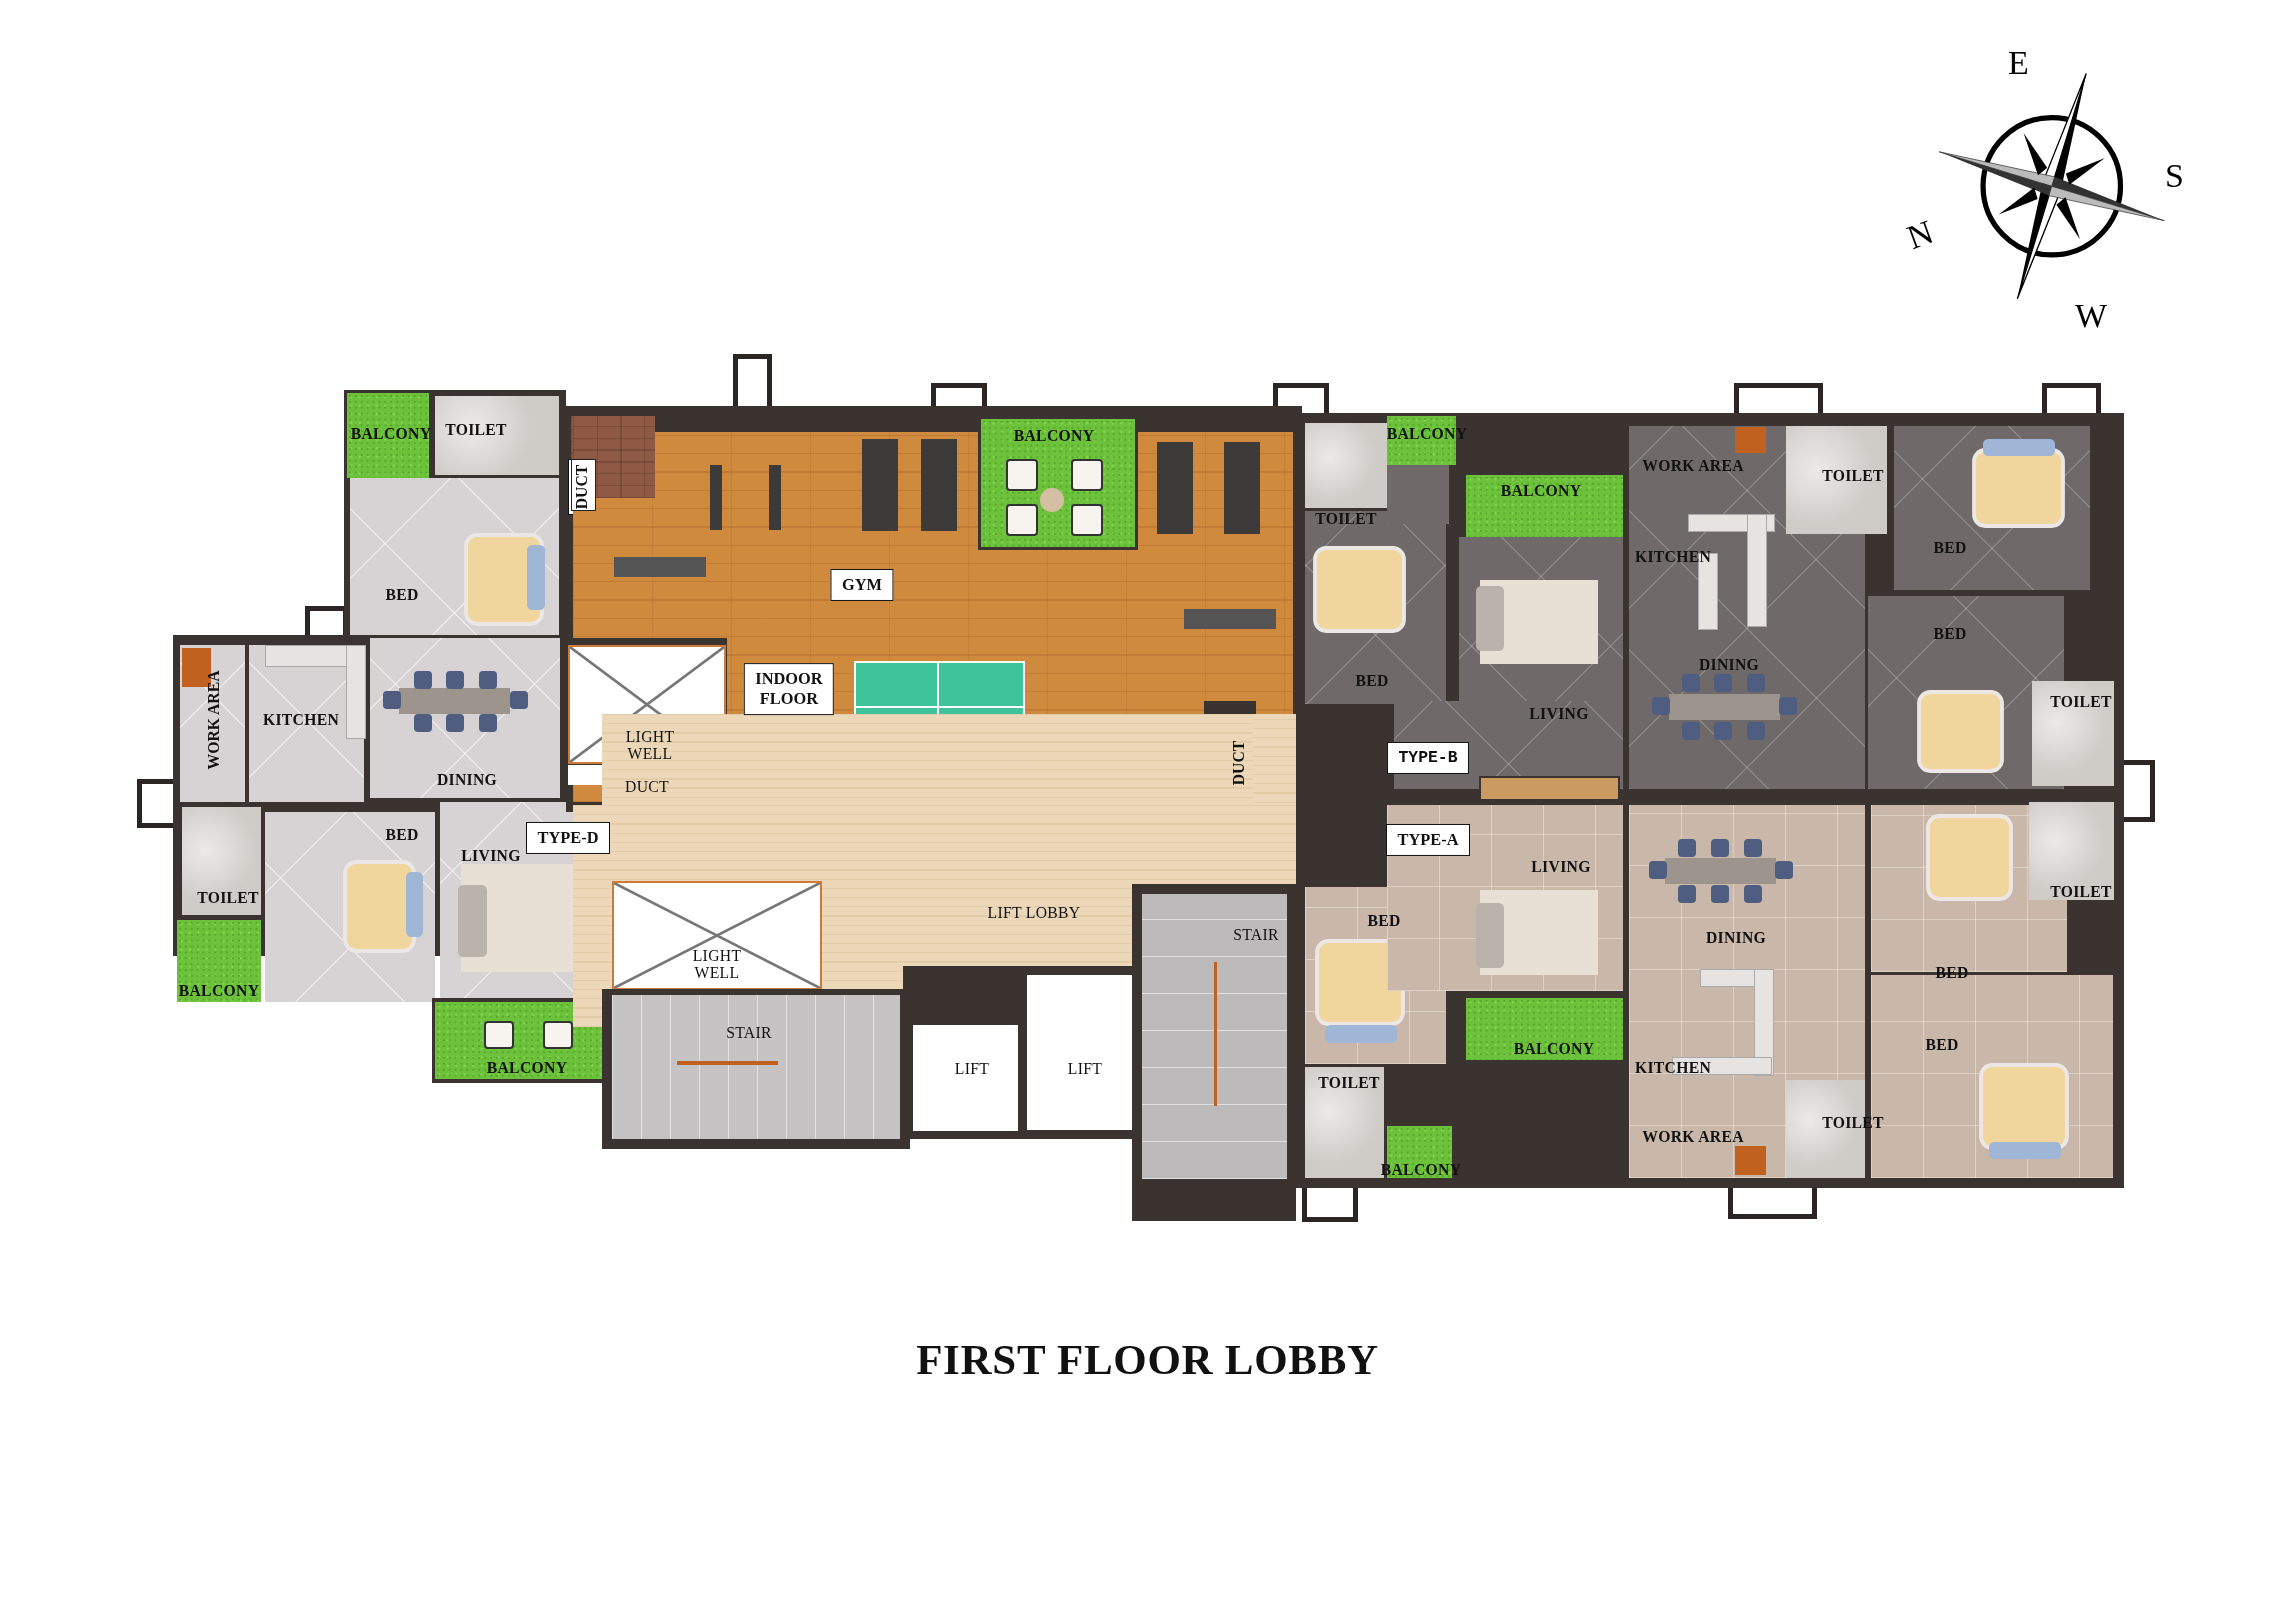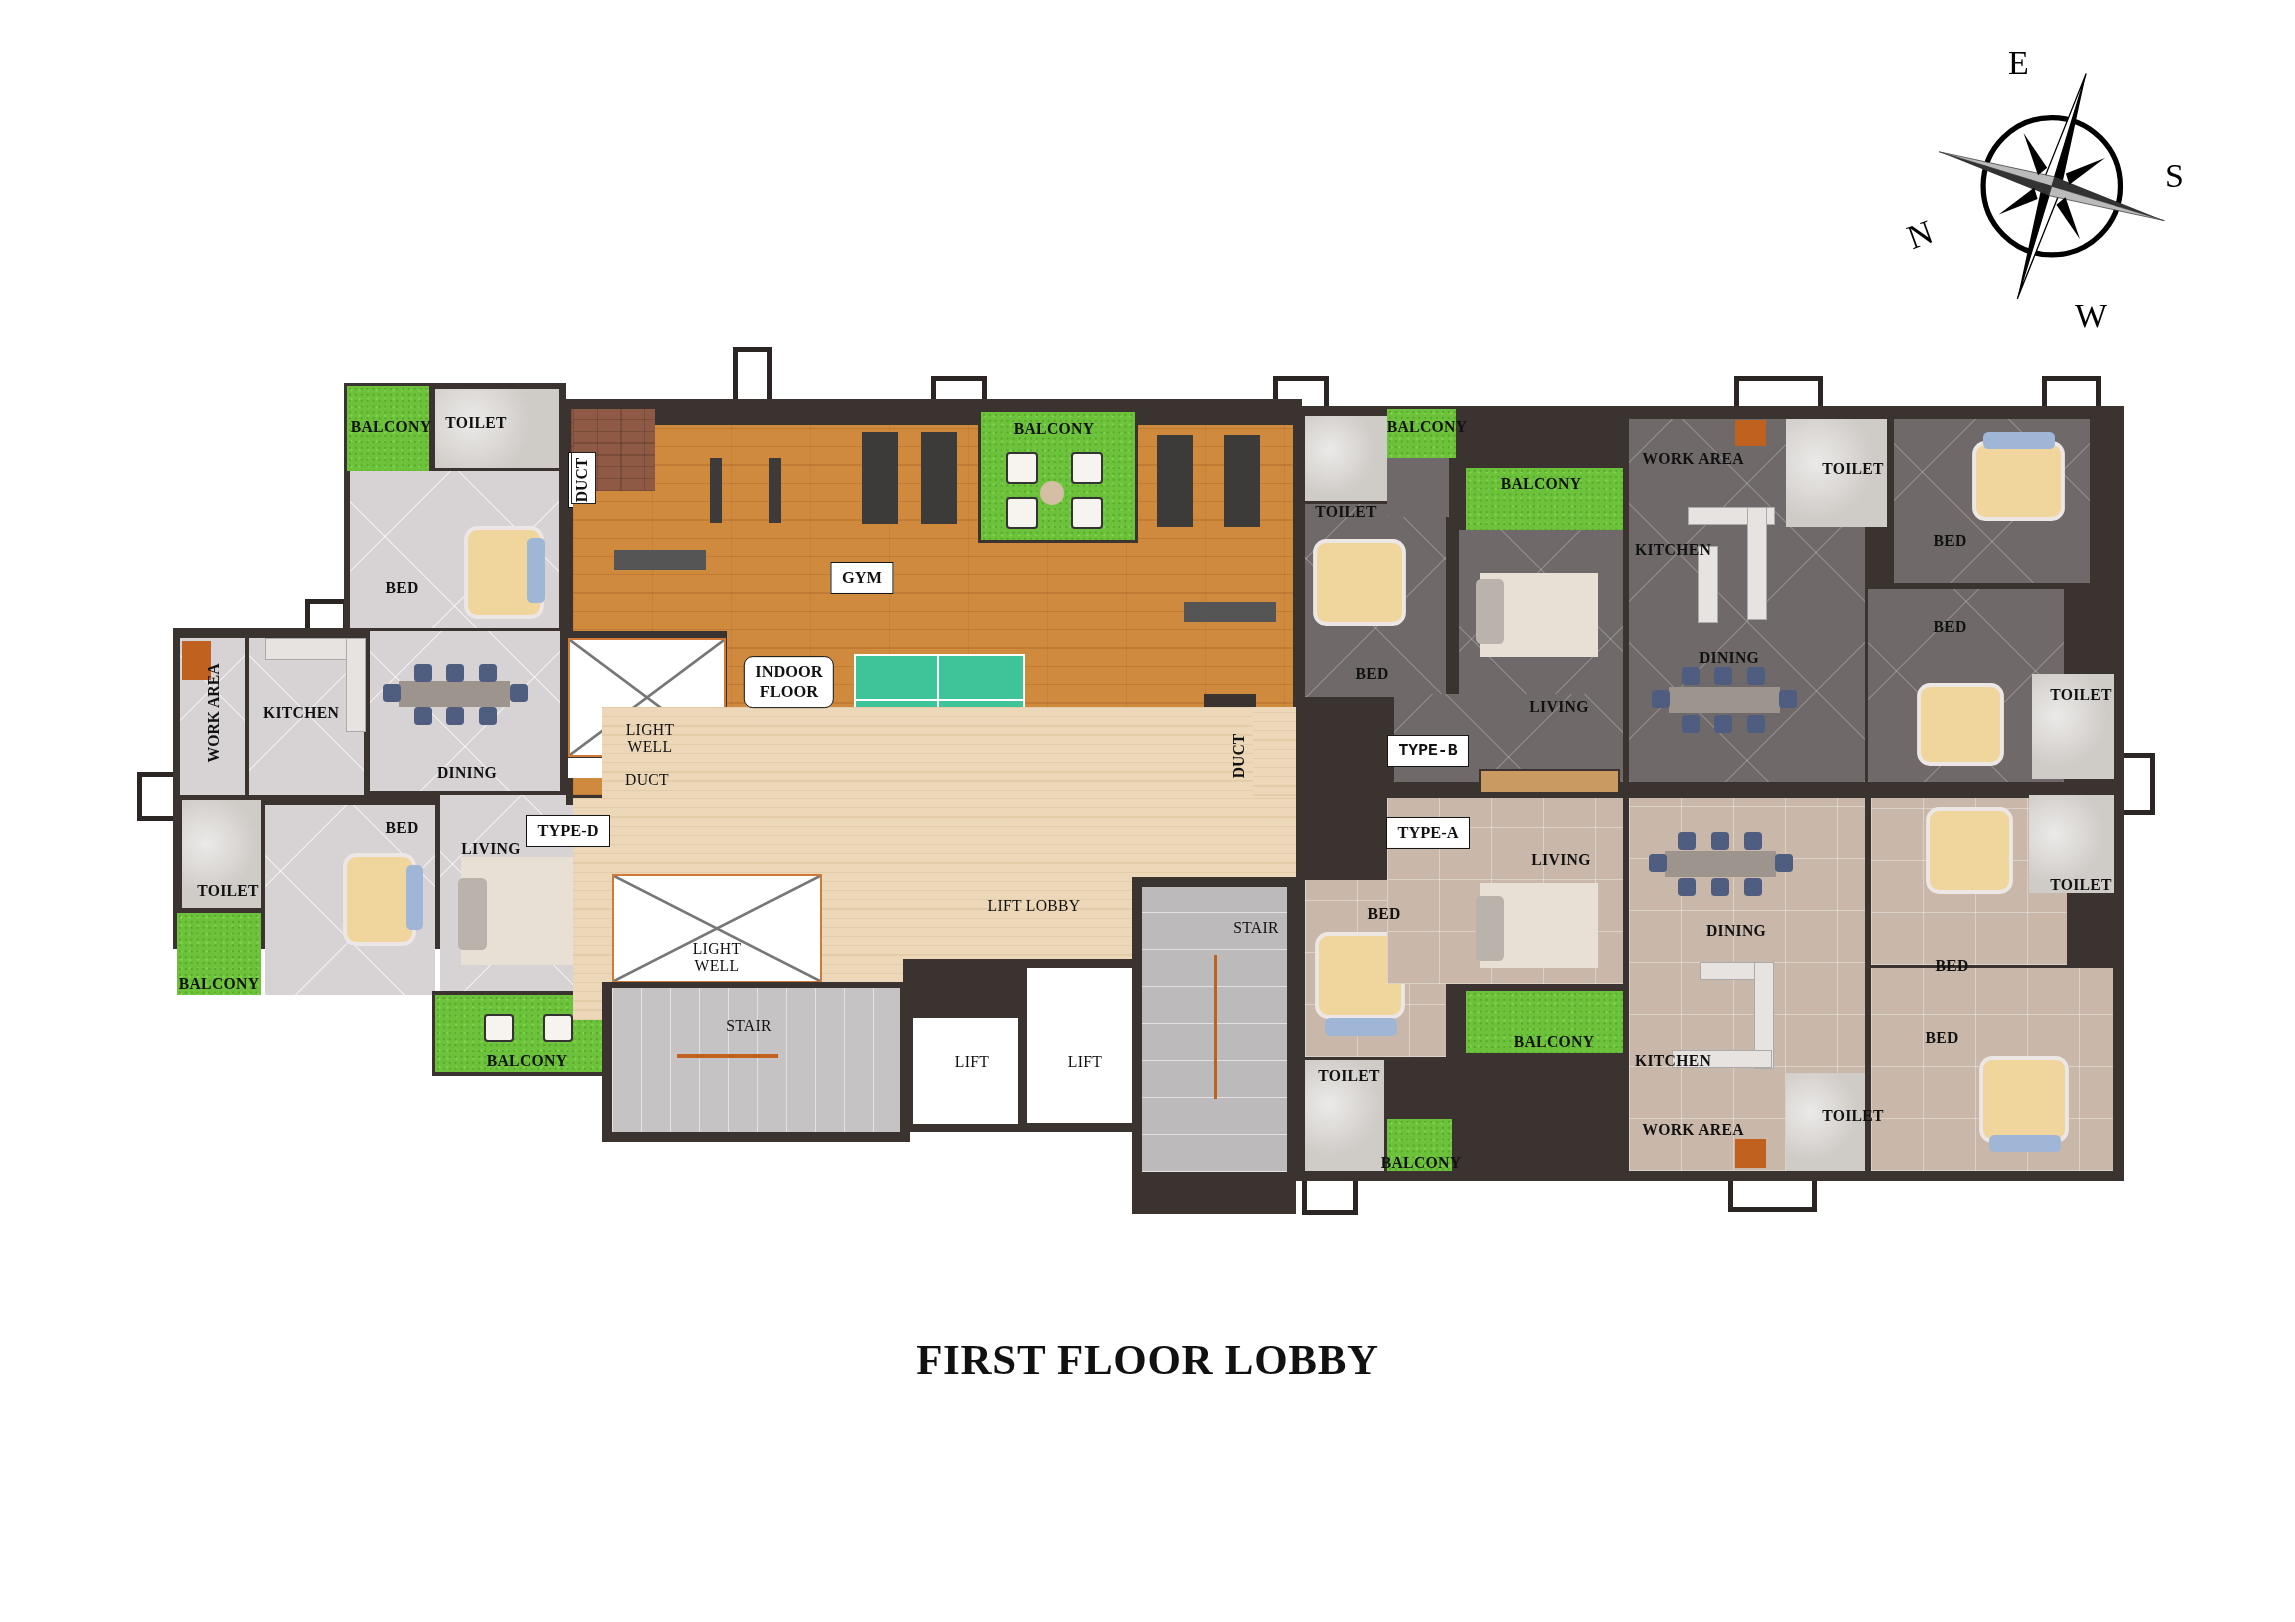--- a/index.html
+++ b/index.html
@@ -55,21 +55,21 @@
       <polygon points="300,290 260,235 250,250" fill="#000"></polygon>
       <polygon points="170,290 210,235 220,250" fill="#000"></polygon>
     </g>
   </svg>
   <span class="abs" style="left:110px;top:5.2px;font-size:34px;color:#000;">E</span>
   <span class="abs" style="left:267px;top:118px;font-size:34px;color:#000;">S</span>
   <span class="abs" style="left:9.8px;top:177px;font-size:34px;color:#000;transform:rotate(-20deg);">N</span>
   <span class="abs" style="left:177px;top:258px;font-size:34px;color:#000;">W</span>
 </div>
 
-<div class="abs" style="left:0;top:0;width:2114px;height:1309px;">
+<div class="abs" style="left:0;top:7px;width:2114px;height:1309px;">
 
   <div class="frame" style="left:733px;top:347px;width:29.4px;height:52px;"></div>
   <div class="frame" style="left:931px;top:376px;width:46px;height:26px;"></div>
   <div class="frame" style="left:1273px;top:376px;width:46px;height:26px;"></div>
   <div class="frame" style="left:1734px;top:376px;width:79px;height:33px;"></div>
   <div class="frame" style="left:2042px;top:376px;width:49px;height:33px;"></div>
   <div class="frame" style="left:305px;top:599px;width:33px;height:33px;"></div>
   <div class="frame" style="left:137px;top:772px;width:39px;height:39px;border-bottom:5.2px solid #2b2523;border-right:none;"></div>
   <div class="frame down" style="left:1302px;top:1171px;width:46px;height:39px;"></div>
   <div class="frame down" style="left:1728px;top:1171px;width:79px;height:36px;"></div>
@@ -251,21 +251,21 @@
   <span class="lbl" style="left:402px;top:828px;">BED</span>
   <span class="lbl" style="left:491px;top:849px;">LIVING</span>
   <span class="lbl" style="left:228px;top:891px;">TOILET</span>
   <span class="lbl" style="left:219px;top:984px;">BALCONY</span>
   <span class="lbl" style="left:527px;top:1061px;">BALCONY</span>
   <span class="boxlbl" style="left:568px;top:831px;">TYPE-D</span>
 
   <span class="vert" style="left:582px;top:480px;">DUCT</span>
   <span class="boxlbl" style="left:862px;top:578px;">GYM</span>
   <span class="lbl" style="left:1054px;top:429px;">BALCONY</span>
-  <div class="boxlbl" style="left:789px;top:682px;border-radius:9px;">
+  <div class="boxlbl" style="left:789px;top:682px;">
     <div>INDOOR</div>
     <div>FLOOR</div>
   </div>
   <div class="lbl" style="left:650px;top:738px;text-align:center;line-height:1.1;font-weight:400;">
     <div>LIGHT</div>
     <div>WELL</div>
   </div>
   <span class="lbl" style="left:647px;top:780px;font-weight:400;">DUCT</span>
   <span class="vert" style="left:1239px;top:756px;">DUCT</span>
   <span class="lbl" style="left:1034px;top:906px;font-weight:400;">LIFT LOBBY</span>

